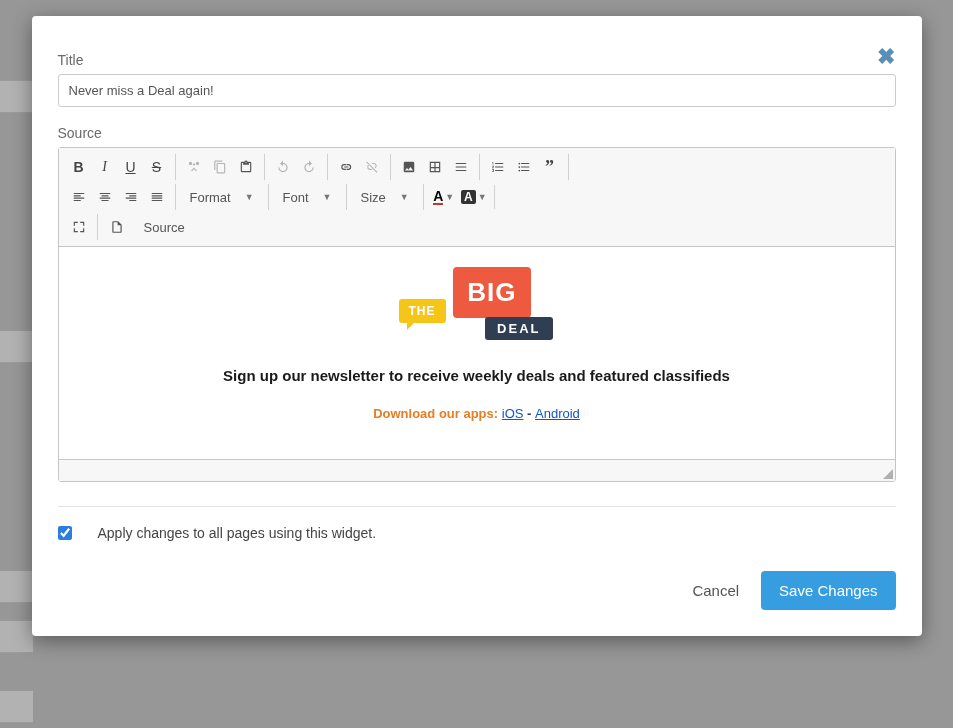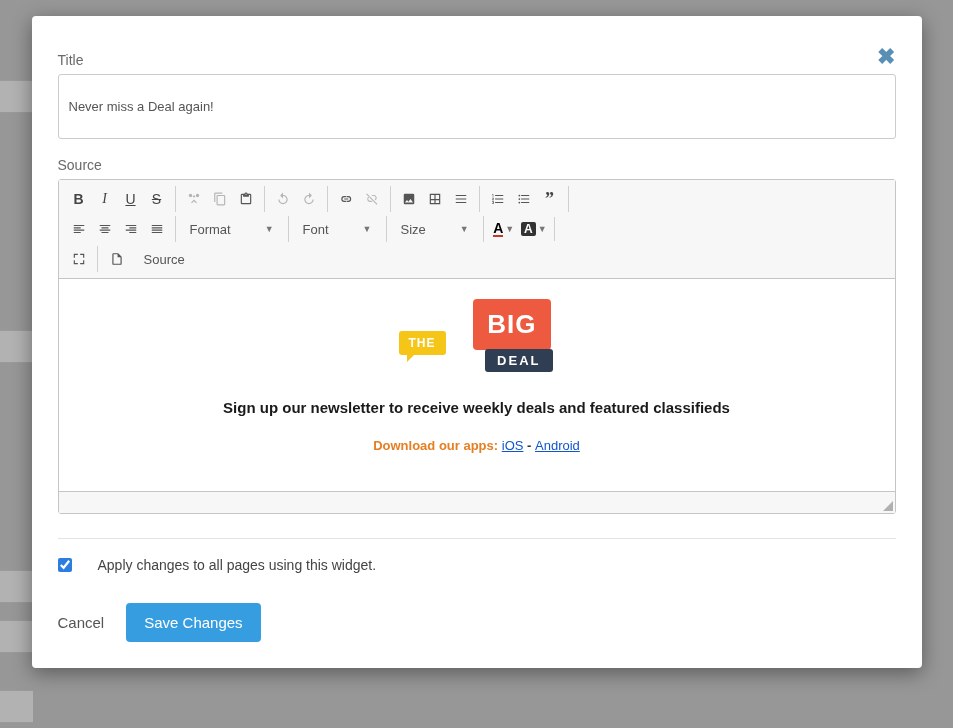--- a/index.html
+++ b/index.html
@@ -52,21 +52,21 @@
   padding: 6px 26px 0 26px;
 }
 .form-label {
   color: #6a6a6a;
   font-size: 14px;
   margin-bottom: 6px;
   display: block;
 }
 .title-input {
   width: 100%;
-  padding: 24px 10px;
+  padding: 8px 10px;
   border: 1px solid #ccc;
   border-radius: 3px;
   font-size: 13px;
   color: #555;
   margin-bottom: 18px;
 }
 .editor-wrap {
   border: 1px solid #c5c5c5;
   border-radius: 3px;
   background: #fff;
@@ -105,21 +105,21 @@
 .tb-btn svg { width: 14px; height: 14px; fill: #555; }
 .tb-btn.faded { opacity: 0.4; }
 .tb-select {
   display: flex;
   align-items: center;
   padding: 0 8px;
   height: 26px;
   cursor: pointer;
   color: #555;
   font-size: 13px;
-  gap: 34px;
+  gap: 14px;
 }
 .tb-caret {
   font-size: 9px;
   color: #777;
 }
 .tb-color-btn {
   width: 28px;
   height: 24px;
   display: flex;
   align-items: center;
@@ -171,21 +171,21 @@
   content: '';
   position: absolute;
   bottom: -7px;
   left: 8px;
   border: 4px solid transparent;
   border-top-color: #f5c518;
   border-left-color: #f5c518;
 }
 .logo-big {
   position: absolute;
-  right: 4px;
+  right: 24px;
   top: 0;
   background: #ee5a3f;
   color: #fff;
   font-weight: 800;
   font-size: 26px;
   padding: 10px 14px;
   border-radius: 4px;
   letter-spacing: 1px;
   margin-left: 45px;
 }
@@ -257,21 +257,21 @@
   font-size: 14px;
   color: #444;
 }
 .apply-row input[type=checkbox] {
   width: 14px;
   height: 14px;
   accent-color: #2b7de0;
 }
 .modal-footer {
   display: flex;
-  justify-content: flex-start;
+  justify-content: flex-end;
   align-items: center;
   gap: 22px;
   padding: 30px 26px 26px;
 }
 .btn-cancel {
   color: #555;
   font-size: 15px;
   cursor: pointer;
 }
 .btn-save {

